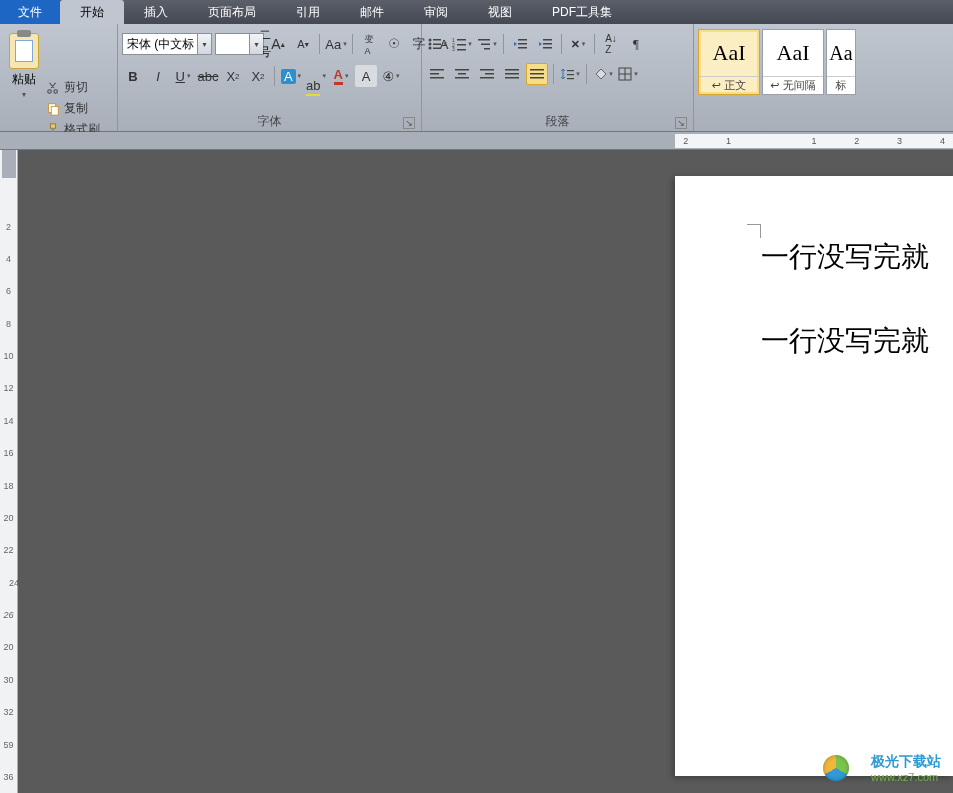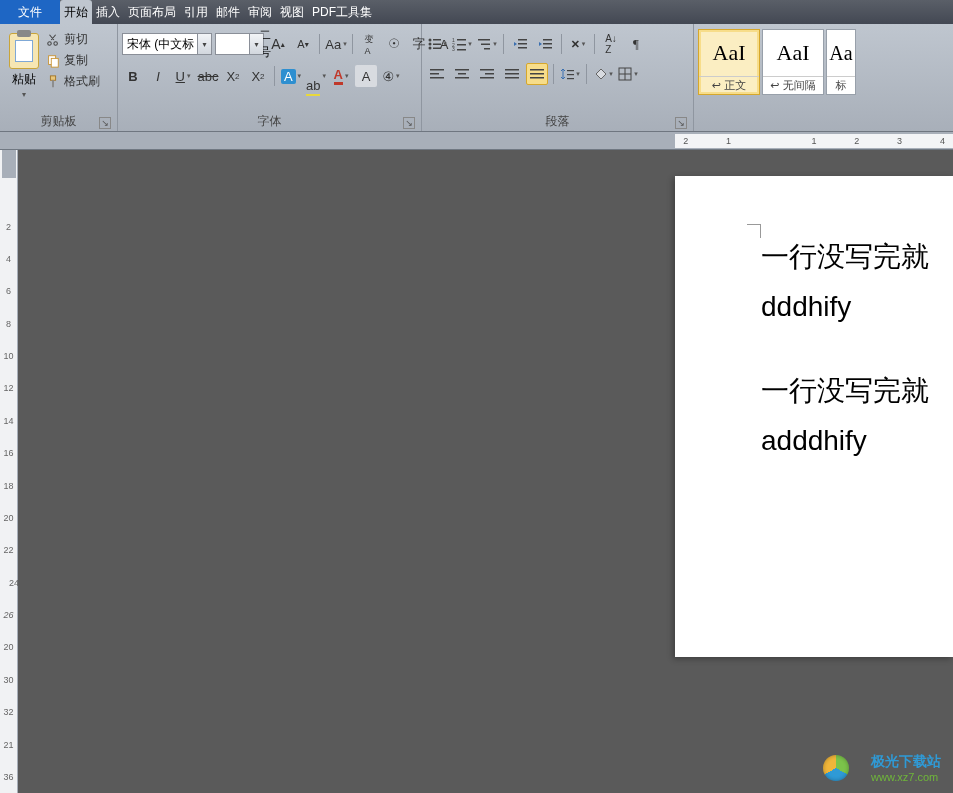--- a/index.html
+++ b/index.html
@@ -1,37 +1,37 @@
 <!DOCTYPE html>
 <html><head>
 <meta charset="utf-8">
 <style>
 * { margin: 0; padding: 0; box-sizing: border-box; font-family: "Microsoft YaHei", SimSun, sans-serif; }
 body { width: 953px; height: 793px; overflow: hidden; background: #5a5a5a; position: relative; }
 
 
 .tabbar { height: 24px; background: linear-gradient(#5a5f68, #434853); display: flex; align-items: stretch; font-size: 12px; color: #fff; padding-left: 0; }
-.tab { padding: 4px 4px; cursor: pointer; display: flex; align-items: center; }
+.tab { padding: 4px 20px; cursor: pointer; display: flex; align-items: center; }
 .tab-file { background: #1e66c4; color: #fff; padding: 4px 18px; }
 .tab-active { background: #bfc6cf; color: #000; border-top-left-radius: 3px; border-top-right-radius: 3px; }
 
 
 .ribbon { height: 108px; background: linear-gradient(#bfc6cf, #a8afb9); border-bottom: 1px solid #6f7680; display: flex; }
 .group { border-right: 1px solid #8f96a0; display: flex; flex-direction: column; padding: 3px 4px 1px 4px; }
 .group-body { flex: 1; display: flex; align-items: flex-start; gap: 2px; }
 .group-label { height: 18px; font-size: 12px; color: #444; text-align: center; display: flex; align-items: center; justify-content: center; position: relative; }
 .group-label .launcher { position: absolute; right: 2px; bottom: 1px; width: 12px; height: 12px; font-size: 9px; color: #555; border: 1px solid #888; display: flex; align-items: center; justify-content: center; }
 
 
 .paste { width: 40px; display: flex; flex-direction: column; align-items: center; justify-content: center; gap: 2px; padding-top: 6px; }
 .paste-icon { width: 30px; height: 36px; background: #f6e6b3; border: 1px solid #c8a43a; border-radius: 3px; position: relative; }
 .paste-icon::before { content: ""; position: absolute; top: -4px; left: 7px; width: 14px; height: 7px; background: #888; border-radius: 2px; }
 .paste-icon::after { content: ""; position: absolute; top: 6px; left: 5px; width: 16px; height: 20px; background: #fff; border: 1px solid #7fa8d6; }
 .paste-txt { font-size: 12px; }
-.clip-right { display: flex; flex-direction: column; gap: 4px; padding-top: 4px; font-size: 12px; color: #333; }
+.clip-right { display: flex; flex-direction: column; gap: 4px; padding-top: 4px; font-size: 12px; color: #333; margin-top: 48px; }
 .clip-right .item { display: flex; align-items: center; gap: 4px; cursor: pointer; }
 .cut-icon { width: 14px; height: 14px; color: #333; }
 .copy-icon { width: 14px; height: 14px; color: #d08a2a; }
 .format-icon { width: 14px; height: 14px; color: #d08a2a; }
 
 
 .font-row { display: flex; gap: 3px; align-items: center; height: 26px; }
 .combo { height: 22px; background: #fff; border: 1px solid #8a8f98; font-size: 12px; display: flex; align-items: center; padding: 0 4px; position: relative; }
 .combo .dd { position: absolute; right: 0; top: 0; bottom: 0; width: 14px; border-left: 1px solid #8a8f98; background: linear-gradient(#f2f4f7,#d2d7de); display: flex; align-items: center; justify-content: center; font-size: 8px; color: #444; }
 .font-name { width: 90px; }
@@ -53,21 +53,21 @@
 
 .ruler-h { position: absolute; left: 0; top: 132px; right: 0; height: 18px; background: #a8afb9; border-bottom: 1px solid #707882; }
 .ruler-h-strip { position: absolute; left: 675px; right: 0; top: 2px; height: 14px; background: #f3f4f6; font-size: 9px; color: #555; display: flex; align-items: center; overflow: hidden; }
 .ruler-v { position: absolute; left: 0; top: 150px; width: 18px; bottom: 0; background: #f1f2f4; border-right: 1px solid #a8afb9; }
 .ruler-v-dark { position: absolute; left: 2px; top: 0; width: 14px; height: 28px; background: #a8afb9; }
 .ruler-v-marks { position: absolute; left: 0; top: 28px; bottom: 0; right: 0; font-size: 9px; color: #666; display: flex; flex-direction: column; align-items: center; }
 .corner { position: absolute; left: 0; top: 132px; width: 18px; height: 18px; background: #c7ccd3; border-right: 1px solid #8f96a0; border-bottom: 1px solid #707882; display: flex; align-items: center; justify-content: center; font-size: 9px; color: #555; }
 
 
 .doc-bg { position: absolute; left: 18px; top: 150px; right: 0; bottom: 0; background: #5a5a5a; }
-.page { position: absolute; left: 675px; top: 176px; width: 278px; height: 481px; background: #fff; box-shadow: -2px 2px 6px rgba(0,0,0,0.3); padding: 60px 0 0 86px; font-family: "SimSun", serif; font-size: 28px; color: #000; }
+.page { position: absolute; left: 675px; top: 176px; width: 278px; height: 600px; background: #fff; box-shadow: -2px 2px 6px rgba(0,0,0,0.3); padding: 60px 0 0 86px; font-family: "SimSun", serif; font-size: 28px; color: #000; }
 .page .para { margin-bottom: 8px; line-height: 1.5; white-space: nowrap; }
 .page .spacer { height: 34px; }
 .page .sel { background: #aaccea; letter-spacing: 22px; display: inline-block; padding-right: 0; }
 .corner-mark { position: absolute; left: 72px; top: 48px; width: 14px; height: 14px; border-left: 1px solid #999; border-bottom: 1px solid #999; transform: rotate(180deg); }
 
 
 .watermark { position: absolute; right: 12px; bottom: 10px; display: flex; align-items: center; gap: 22px; font-size: 12px; }
 .wm-logo { width: 26px; height: 26px; border-radius: 50%; background: conic-gradient(#7bc34a 0 120deg, #2f9ad6 120deg 240deg, #f0b63a 240deg 360deg); box-shadow: inset 0 0 4px rgba(0,0,0,0.3); }
 .wm-text .l1 { color: #2f9ad6; font-weight: bold; font-size: 14px; }
 .wm-text .l2 { color: #6fb63a; font-size: 11px; }
@@ -370,34 +370,32 @@
       <div style="height: 33px; display: flex; align-items: center; justify-content: center;">14</div>
       <div style="height: 33px; display: flex; align-items: center; justify-content: center;">16</div>
       <div style="height: 33px; display: flex; align-items: center; justify-content: center;">18</div>
       <div style="height: 33px; display: flex; align-items: center; justify-content: center;">20</div>
       <div style="height: 33px; display: flex; align-items: center; justify-content: center;">22</div>
       <div style="height: 33px; display: flex; align-items: center; justify-content: center; margin-left: 11px;">24</div>
       <div style="height: 33px; display: flex; align-items: center; justify-content: center; font-style: italic;">26</div>
       <div style="height: 33px; display: flex; align-items: center; justify-content: center;">20</div>
       <div style="height: 33px; display: flex; align-items: center; justify-content: center;">30</div>
       <div style="height: 33px; display: flex; align-items: center; justify-content: center;">32</div>
-      <div style="height: 33px; display: flex; align-items: center; justify-content: center;">21</div>
+      <div style="height: 33px; display: flex; align-items: center; justify-content: center;">59</div>
       <div style="height: 33px; display: flex; align-items: center; justify-content: center;">36</div>
     </div>
 </div>
 
 <div class="doc-bg"></div>
 
 <div class="page">
   <div class="corner-mark"></div>
   <div class="para">一行没写完就</div>
-  <div class="para">dddhify</div>
   <div class="spacer"></div>
   <div class="para">一行没写完就</div>
-  <div class="para">adddhify</div>
   <div class="spacer"></div>
 </div>
 
 <div class="watermark">
   <div class="wm-logo"></div>
   <div class="wm-text">
     <div class="l1">极光下载站</div>
     <div class="l2">www.xz7.com</div>
   </div>
 </div>

